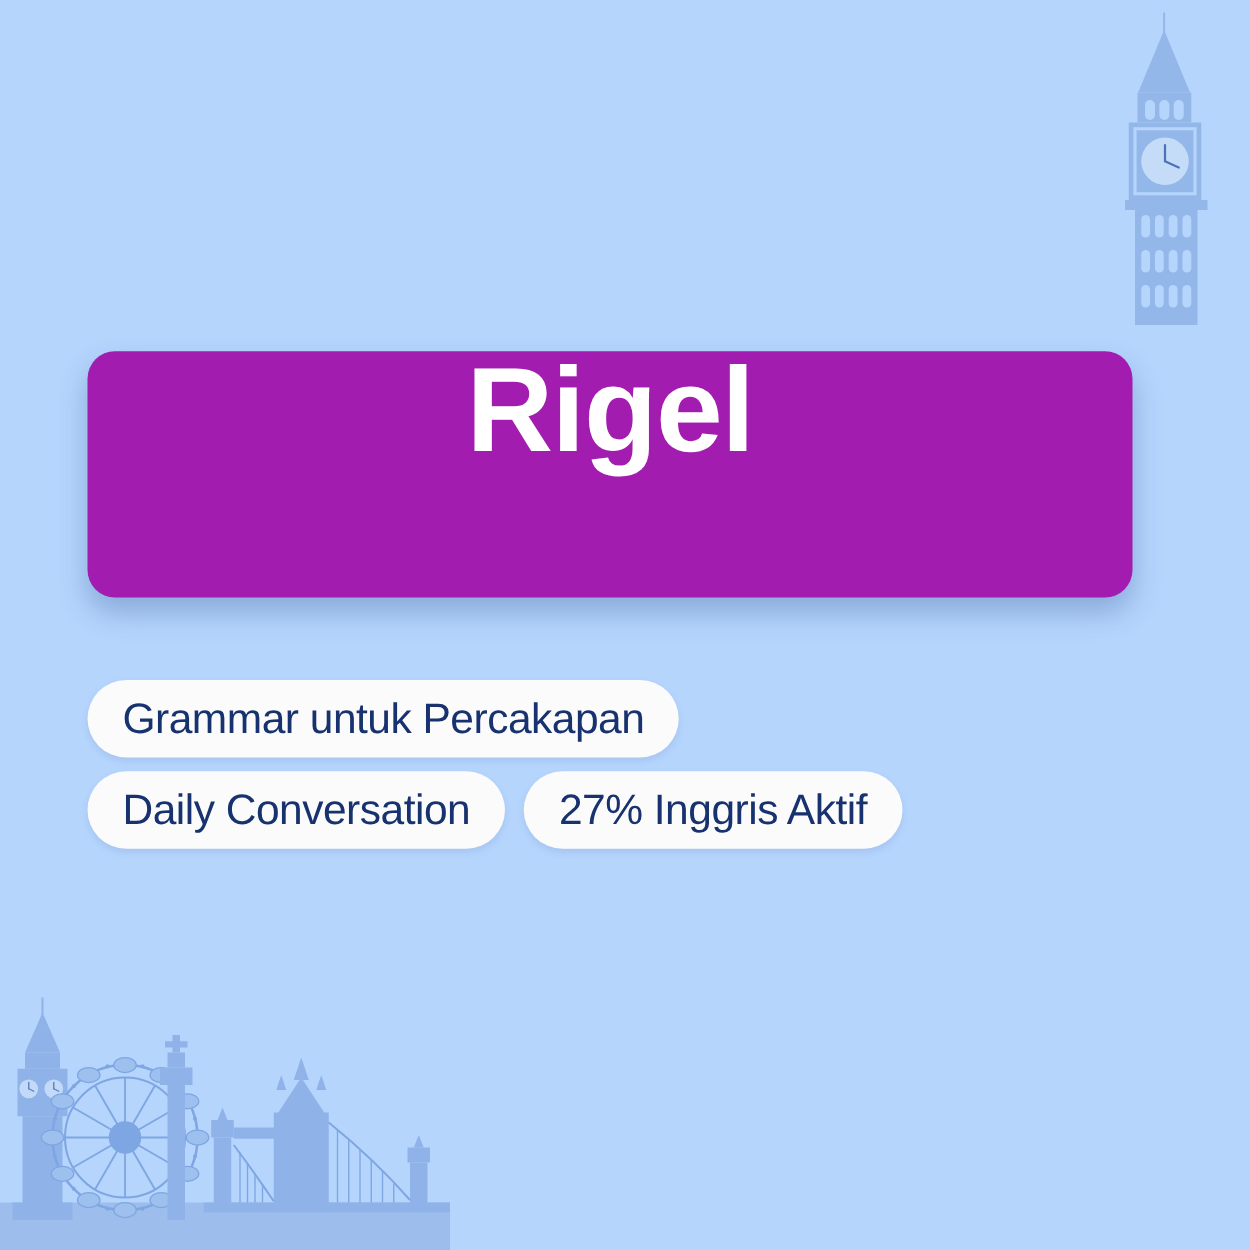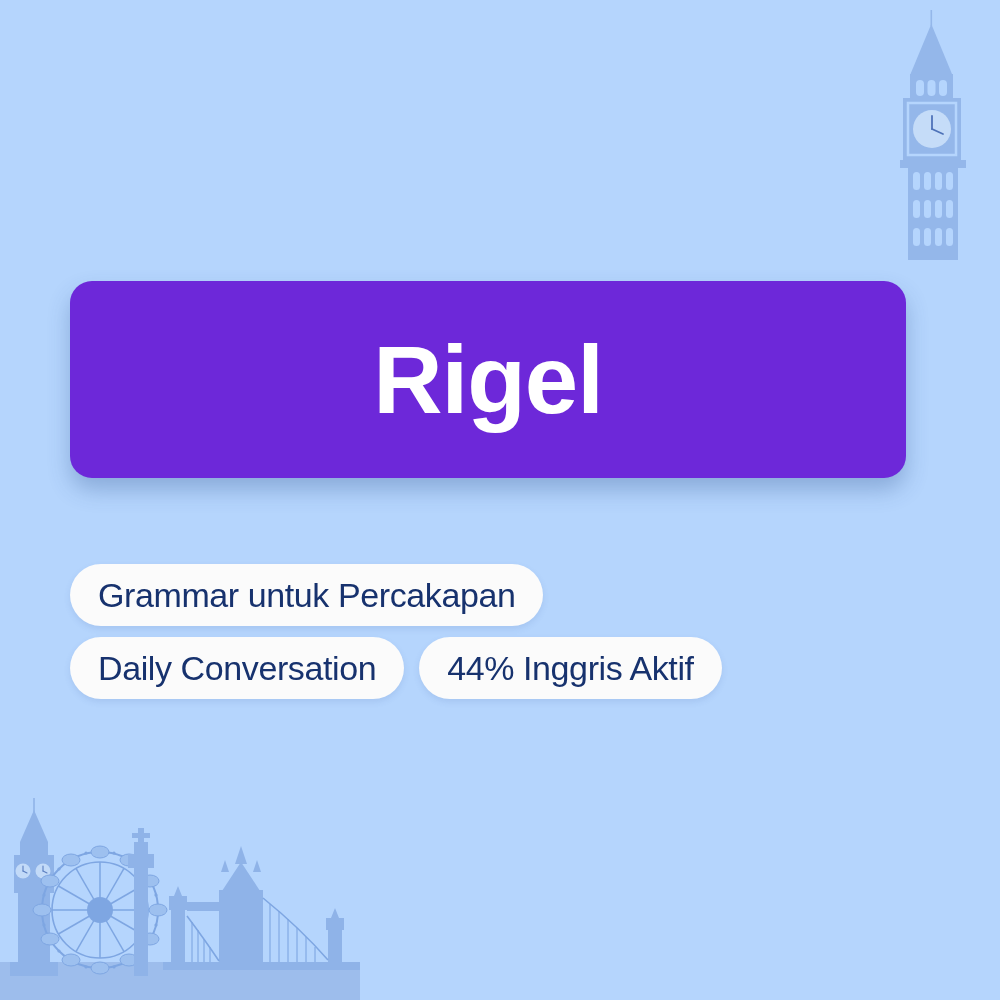--- a/index.html
+++ b/index.html
@@ -39,39 +39,39 @@
     color:#12307a;
     line-height:1;
     white-space:nowrap;
   }
 
   
   #name-badge {
     position:absolute;
     left:70px; top:281px;
     width:836px; height:197px;
-    background:#6d28d9;
+    background:#a21caf;
     border-radius:22px;
     box-shadow:0 12px 22px rgba(40,75,140,0.30);
     display:flex;
-    align-items:center;
+    align-items:flex-start;
     justify-content:center;
   }
   #name-badge-text {
     color:#ffffff;
     font-size:96px;
     font-weight:bold;
     letter-spacing:-1px;
     line-height:1;
   }
 
   
   #features {
     position:absolute;
-    left:70px; top:564px;
+    left:70px; top:544px;
     width:920px;
   }
   .pill-row {
     display:flex;
     align-items:center;
     margin-bottom:11px;
   }
   .pill {
     display:inline-flex;
     align-items:center;
@@ -266,19 +266,19 @@
   <div id="name-badge">
     <span id="name-badge-text">Rigel</span>
   </div>
 
   <div id="features">
       <div class="pill-row">
         <div class="pill light">Grammar untuk Percakapan</div>
       </div>
       <div class="pill-row">
         <div class="pill light">Daily Conversation</div>
-        <div class="pill light">44% Inggris Aktif</div>
+        <div class="pill light">27% Inggris Aktif</div>
       </div>
       <div class="pill-row">
       </div>
     </div>
 
 </div>
 
 </body></html>

